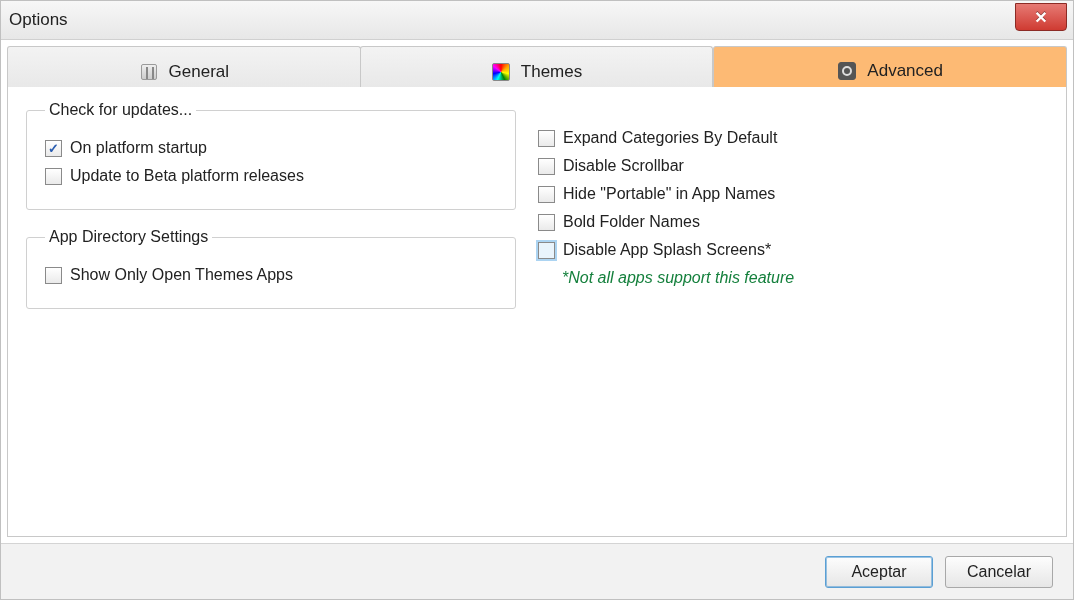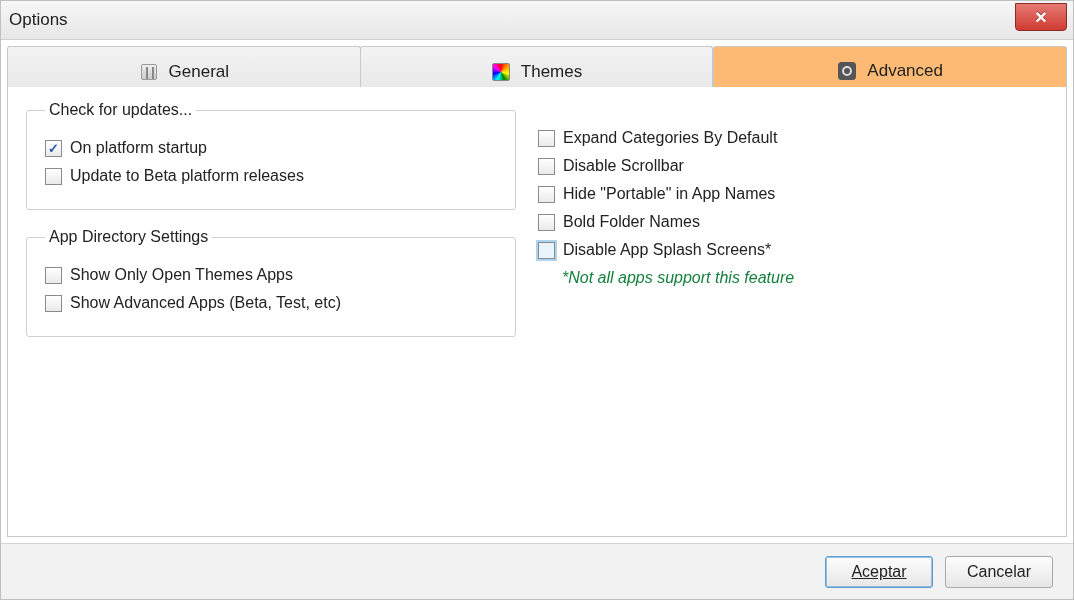--- a/index.html
+++ b/index.html
@@ -153,21 +153,21 @@
     display:flex;justify-content:flex-end;align-items:center;
     gap:12px;padding-right:20px;
   }
   .btn {
     min-width:108px;height:32px;
     border:1px solid #a8a8a8;border-radius:3px;
     background:linear-gradient(#fdfdfd,#e6e6e6);
     font-size:16px;color:#222;cursor:pointer;
     display:flex;align-items:center;justify-content:center;
   }
-  .btn.primary{ border-color:#5a9fd4; box-shadow:0 0 0 1px rgba(90,159,212,.6) inset;text-decoration:underline;}
+  .btn.primary{ border-color:#5a9fd4; box-shadow:0 0 0 1px rgba(90,159,212,.6) inset;}
 </style>
 </head>
 <body>
 
 <div class="window">
 
   <div class="titlebar">
     <span class="title-text">Options</span>
     <div class="close-btn">
       <span>✕</span>
@@ -209,24 +209,20 @@
           <span>Update to Beta platform releases</span>
         </div>
       </fieldset>
 
       <fieldset class="group">
         <legend>App Directory Settings</legend>
         <div class="chk-row">
           <span class="chk"></span>
           <span>Show Only Open Themes Apps</span>
         </div>
-        <div class="chk-row">
-          <span class="chk"></span>
-          <span>Show Advanced Apps (Beta, Test, etc)</span>
-        </div>
       </fieldset>
 
     </div>
 
     <div class="col-right">
       <div class="chk-row">
         <span class="chk"></span>
         <span>Expand Categories By Default</span>
       </div>
       <div class="chk-row">

